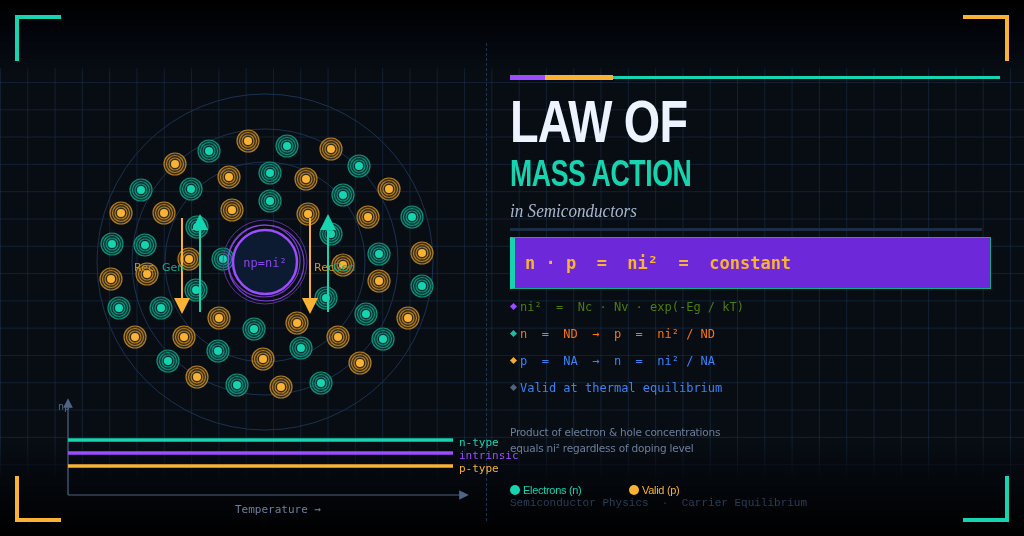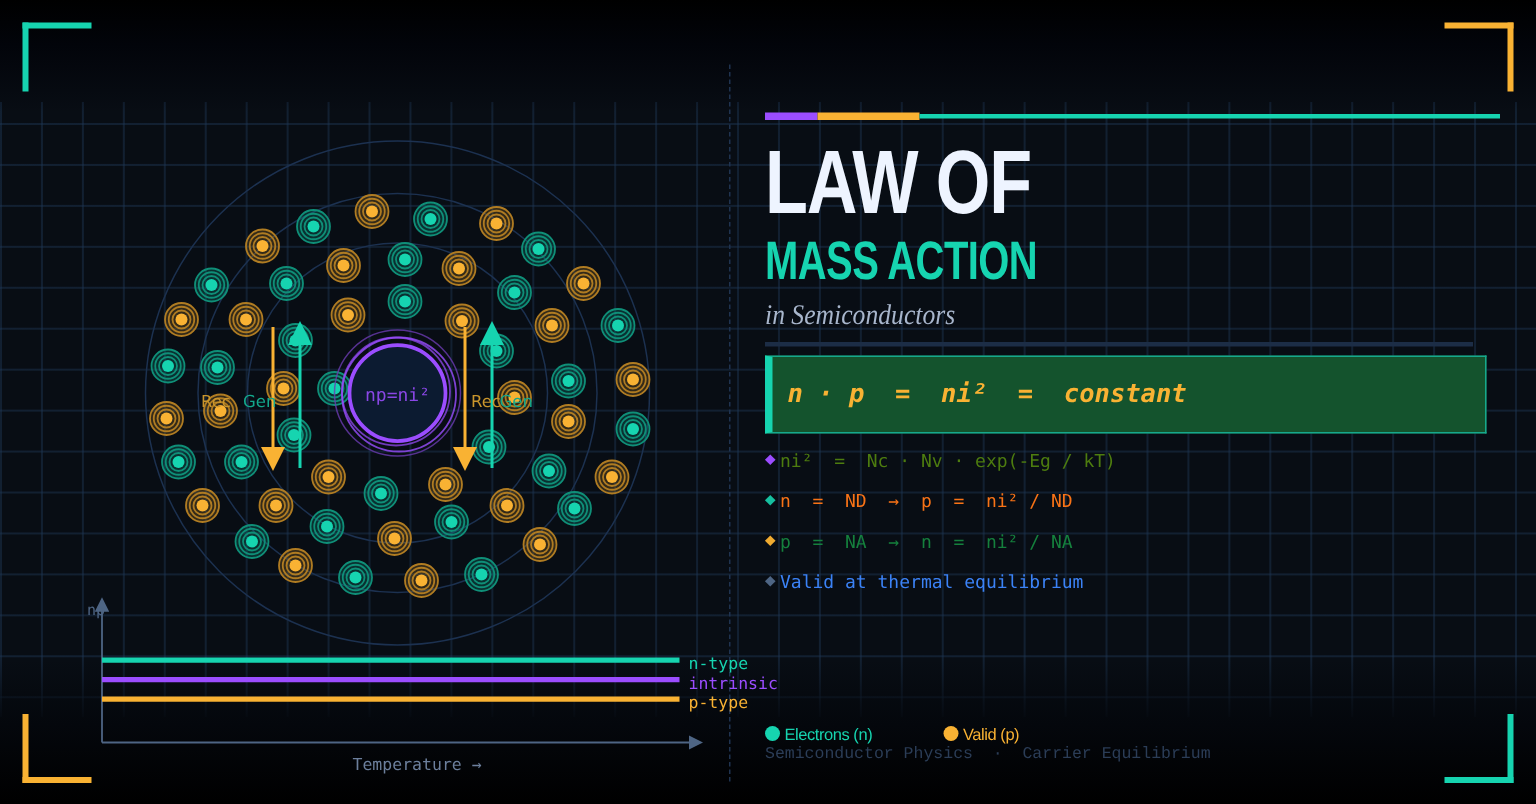--- a/index.html
+++ b/index.html
@@ -24,21 +24,21 @@
   .corner.br { right: 15px; bottom: 14px; border-right: 4px solid #16d4b0; border-bottom: 4px solid #16d4b0; }
 
   .viz { position: absolute; left: 0; top: 0; }
 
   .accent-bar { position: absolute; left: 510px; top: 75px; height: 5px; width: 490px; }
   .accent-bar .seg { position: absolute; top: 0; height: 100%; }
   .title-1 { position: absolute; left: 510px; top: 92px; color: #eef4ff; font-family: "Liberation Sans", sans-serif; font-weight: bold; font-size: 60px; line-height: 60px; letter-spacing: -1px; transform: scaleX(0.78); transform-origin: left top; }
   .title-2 { position: absolute; left: 510px; top: 155px; color: #16d4b0; font-family: "Liberation Sans", sans-serif; font-weight: bold; font-size: 36px; line-height: 38px; letter-spacing: -0.5px; transform: scaleX(0.74); transform-origin: left top; }
   .subtitle { position: absolute; left: 510px; top: 200px; color: #a8b6cc; font-family: "Liberation Serif", serif; font-style: italic; font-size: 19px; line-height: 22px; transform: scaleX(0.9); transform-origin: left top; }
   .sub-rule { position: absolute; left: 510px; top: 228px; width: 472px; height: 3px; background: #1c2d46; }
-  .formula-box { position: absolute; left: 510px; top: 237px; width: 481px; height: 52px; background: #14532d; border: 1px solid #16a88d; border-left: 5px solid #16d4b0; font-style: italic; }
+  .formula-box { position: absolute; left: 510px; top: 237px; width: 481px; height: 52px; background: #6d28d9; border: 1px solid #16a88d; border-left: 5px solid #16d4b0; }
   .formula-box .formula { position: absolute; left: 10px; top: 14px; color: #f9b233; font-family: "DejaVu Sans Mono", monospace; font-weight: bold; font-size: 17px; line-height: 22px; white-space: pre; }
   .rule-line { position: absolute; left: 510px; font-family: "DejaVu Sans Mono", monospace; font-size: 12px; line-height: 14px; white-space: pre; }
   .rule-line .bullet { display: inline-block; width: 5px; height: 5px; transform: rotate(45deg); margin: 0 4px 2px 1px; vertical-align: middle; }
   .desc { position: absolute; left: 510px; top: 424px; color: #6c7f9c; font-family: "DejaVu Sans", sans-serif; font-size: 10.5px; line-height: 16px; width: 260px; letter-spacing: -0.2px; }
   .legend { position: absolute; top: 459px; font-size: 11px; line-height: 14px; font-family: Liberation Sans, sans-serif; letter-spacing: -0.3px; margin-top: 24px; }
   .legend .dot { display: inline-block; width: 10px; height: 10px; border-radius: 50%; margin-right: 3px; vertical-align: -1px; }
   .footer { position: absolute; left: 510px; top: 496px; color: #2b3d57; font-family: Liberation Mono, monospace; font-size: 11px; line-height: 14px; white-space: pre; }
 
   .chart-text { font-family: "DejaVu Sans Mono", monospace; }
 </style>
@@ -504,24 +504,28 @@
   <div class="subtitle">in Semiconductors</div>
   <div class="sub-rule"></div>
 
   <div class="formula-box">
     <div class="formula">n · p  =  ni²  =  constant</div>
   </div>
 
   <div id="rules">
       <div class="rule-line" style="top: 300px; color: #4d7c0f;"><span class="bullet" style="background: rgb(155, 77, 255);"></span><span>ni²  =  Nc · Nv · exp(-Eg / kT)</span></div>
       <div class="rule-line" style="top: 327px; color: #f97316;"><span class="bullet" style="background: rgb(22, 192, 160);"></span><span>n  =  ND  →  p  =  ni² / ND</span></div>
-      <div class="rule-line" style="top: 354px; color: #15803d;"><span class="bullet" style="background: rgb(240, 171, 48);"></span><span>p  =  NA  →  n  =  ni² / NA</span></div>
+      <div class="rule-line" style="top: 354px; color: #3b82f6;"><span class="bullet" style="background: rgb(240, 171, 48);"></span><span>p  =  NA  →  n  =  ni² / NA</span></div>
       <div class="rule-line" style="top: 381px; color: #3b82f6;"><span class="bullet" style="background: rgb(78, 101, 132);"></span><span>Valid at thermal equilibrium</span></div>
     </div>
 
+  <div class="desc">
+    <div>Product of electron &amp; hole concentrations</div>
+    <div>equals ni² regardless of doping level</div>
+  </div>
 
   <div class="legend" style="left:510px;">
     <span class="dot" style="background:#16d4b0;"></span><span style="color:#16d4b0;">Electrons (n)</span>
   </div>
   <div class="legend" style="left:629px;">
     <span class="dot" style="background:#f9b233;"></span><span style="color:#f9b233;">Valid (p)</span>
   </div>
 
   <div class="footer">Semiconductor Physics  ·  Carrier Equilibrium</div>
 </div>

